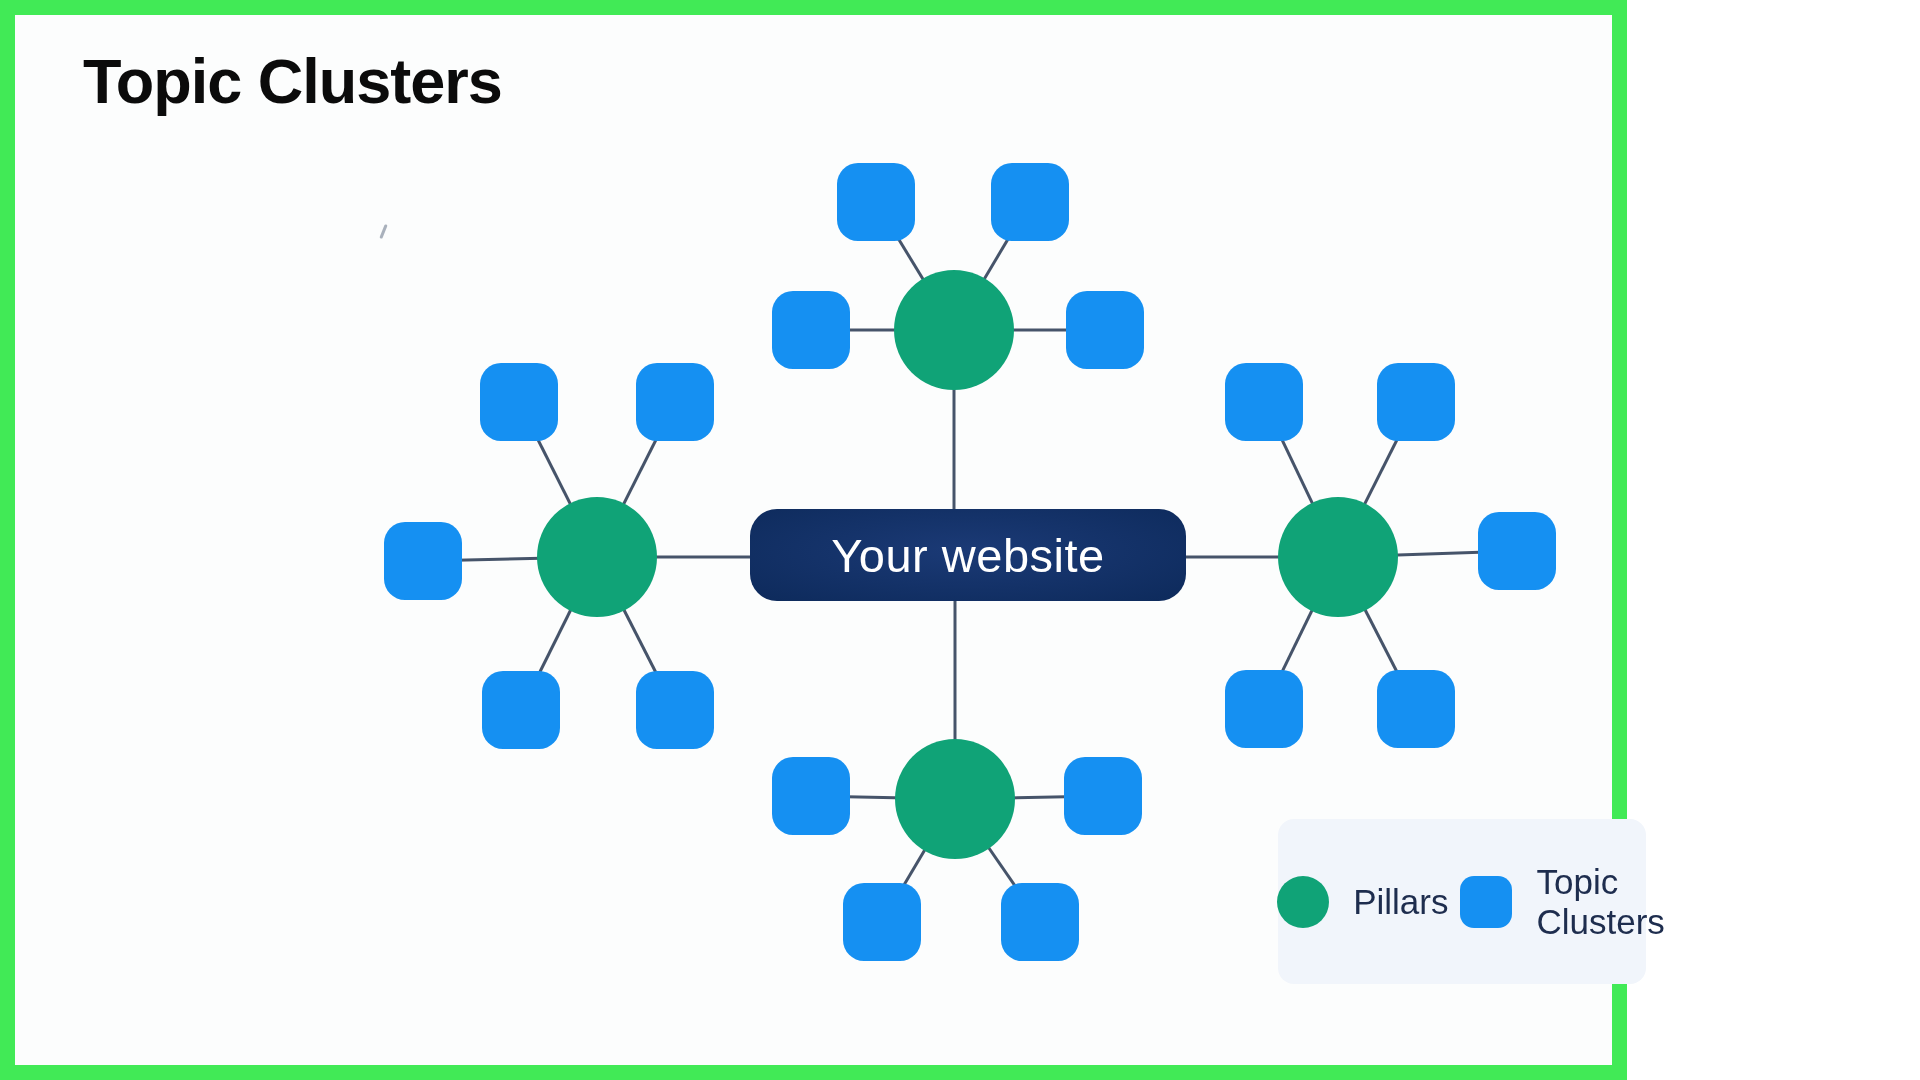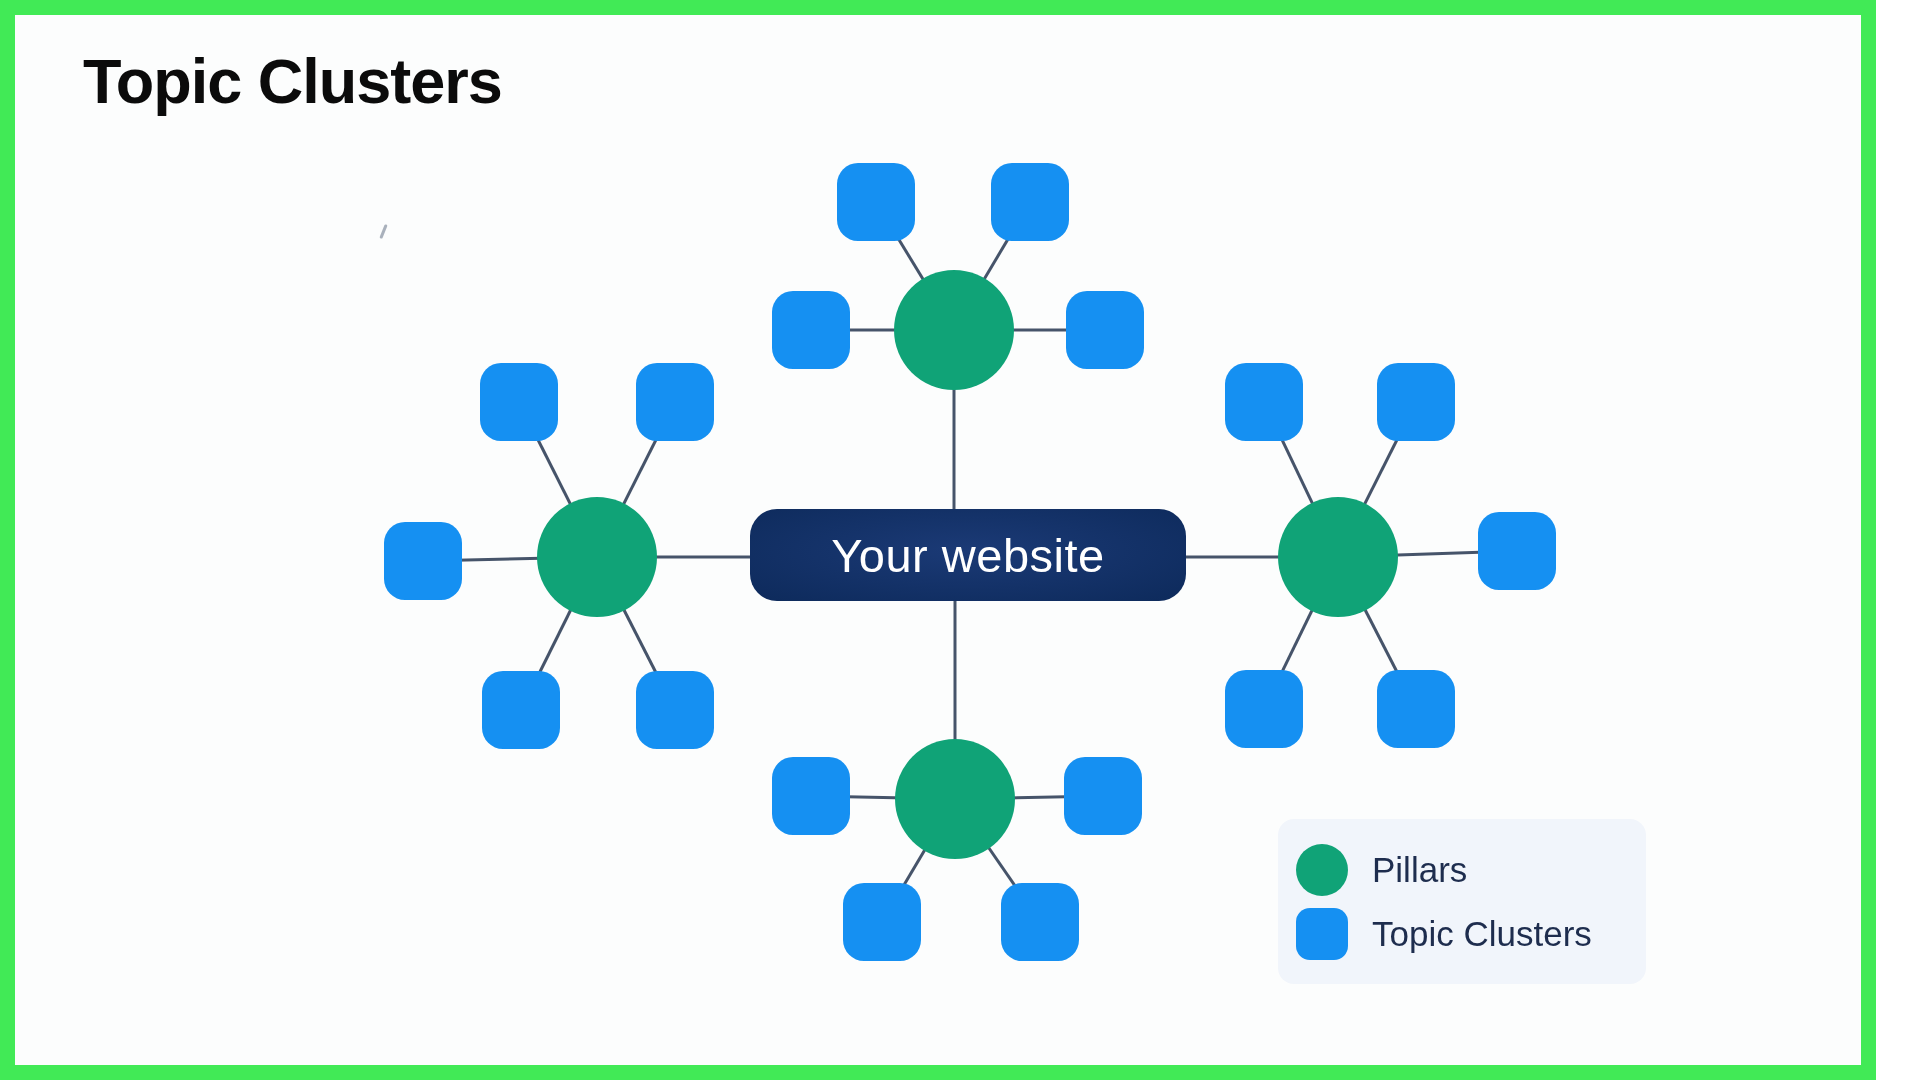--- a/index.html
+++ b/index.html
@@ -3,21 +3,21 @@
 <meta charset="utf-8">
 <style>
   html, body { margin: 0; padding: 0; }
   body {
     width: 1920px; height: 1080px;
     font-family: "Liberation Sans", sans-serif;
     overflow: hidden;
   }
   .frame {
     position: relative;
-    width: 1876px; height: 1080px;
+    width: 1627px; height: 1080px;
     box-sizing: border-box;
     background: #fcfdfd;
     border: 15px solid #41ea56;
   }
   .page-title {
     position: absolute;
     left: 68px; top: 30px;
     font-size: 63px;
     font-weight: 800;
     letter-spacing: -1px;
@@ -52,21 +52,21 @@
     transform: rotate(22deg);
   }
   .legend {
     position: absolute;
     left: 1263px; top: 804px;
     width: 368px; height: 165px;
     box-sizing: border-box;
     border-radius: 16px;
     background: #f1f5fb;
     display: flex;
-    flex-direction: column;
+    flex-direction: row;
     justify-content: center;
     gap: 12px;
     padding-left: 18px;
   }
   .legend-row {
     display: flex;
     align-items: center;
     gap: 24px;
   }
   .legend-swatch {

